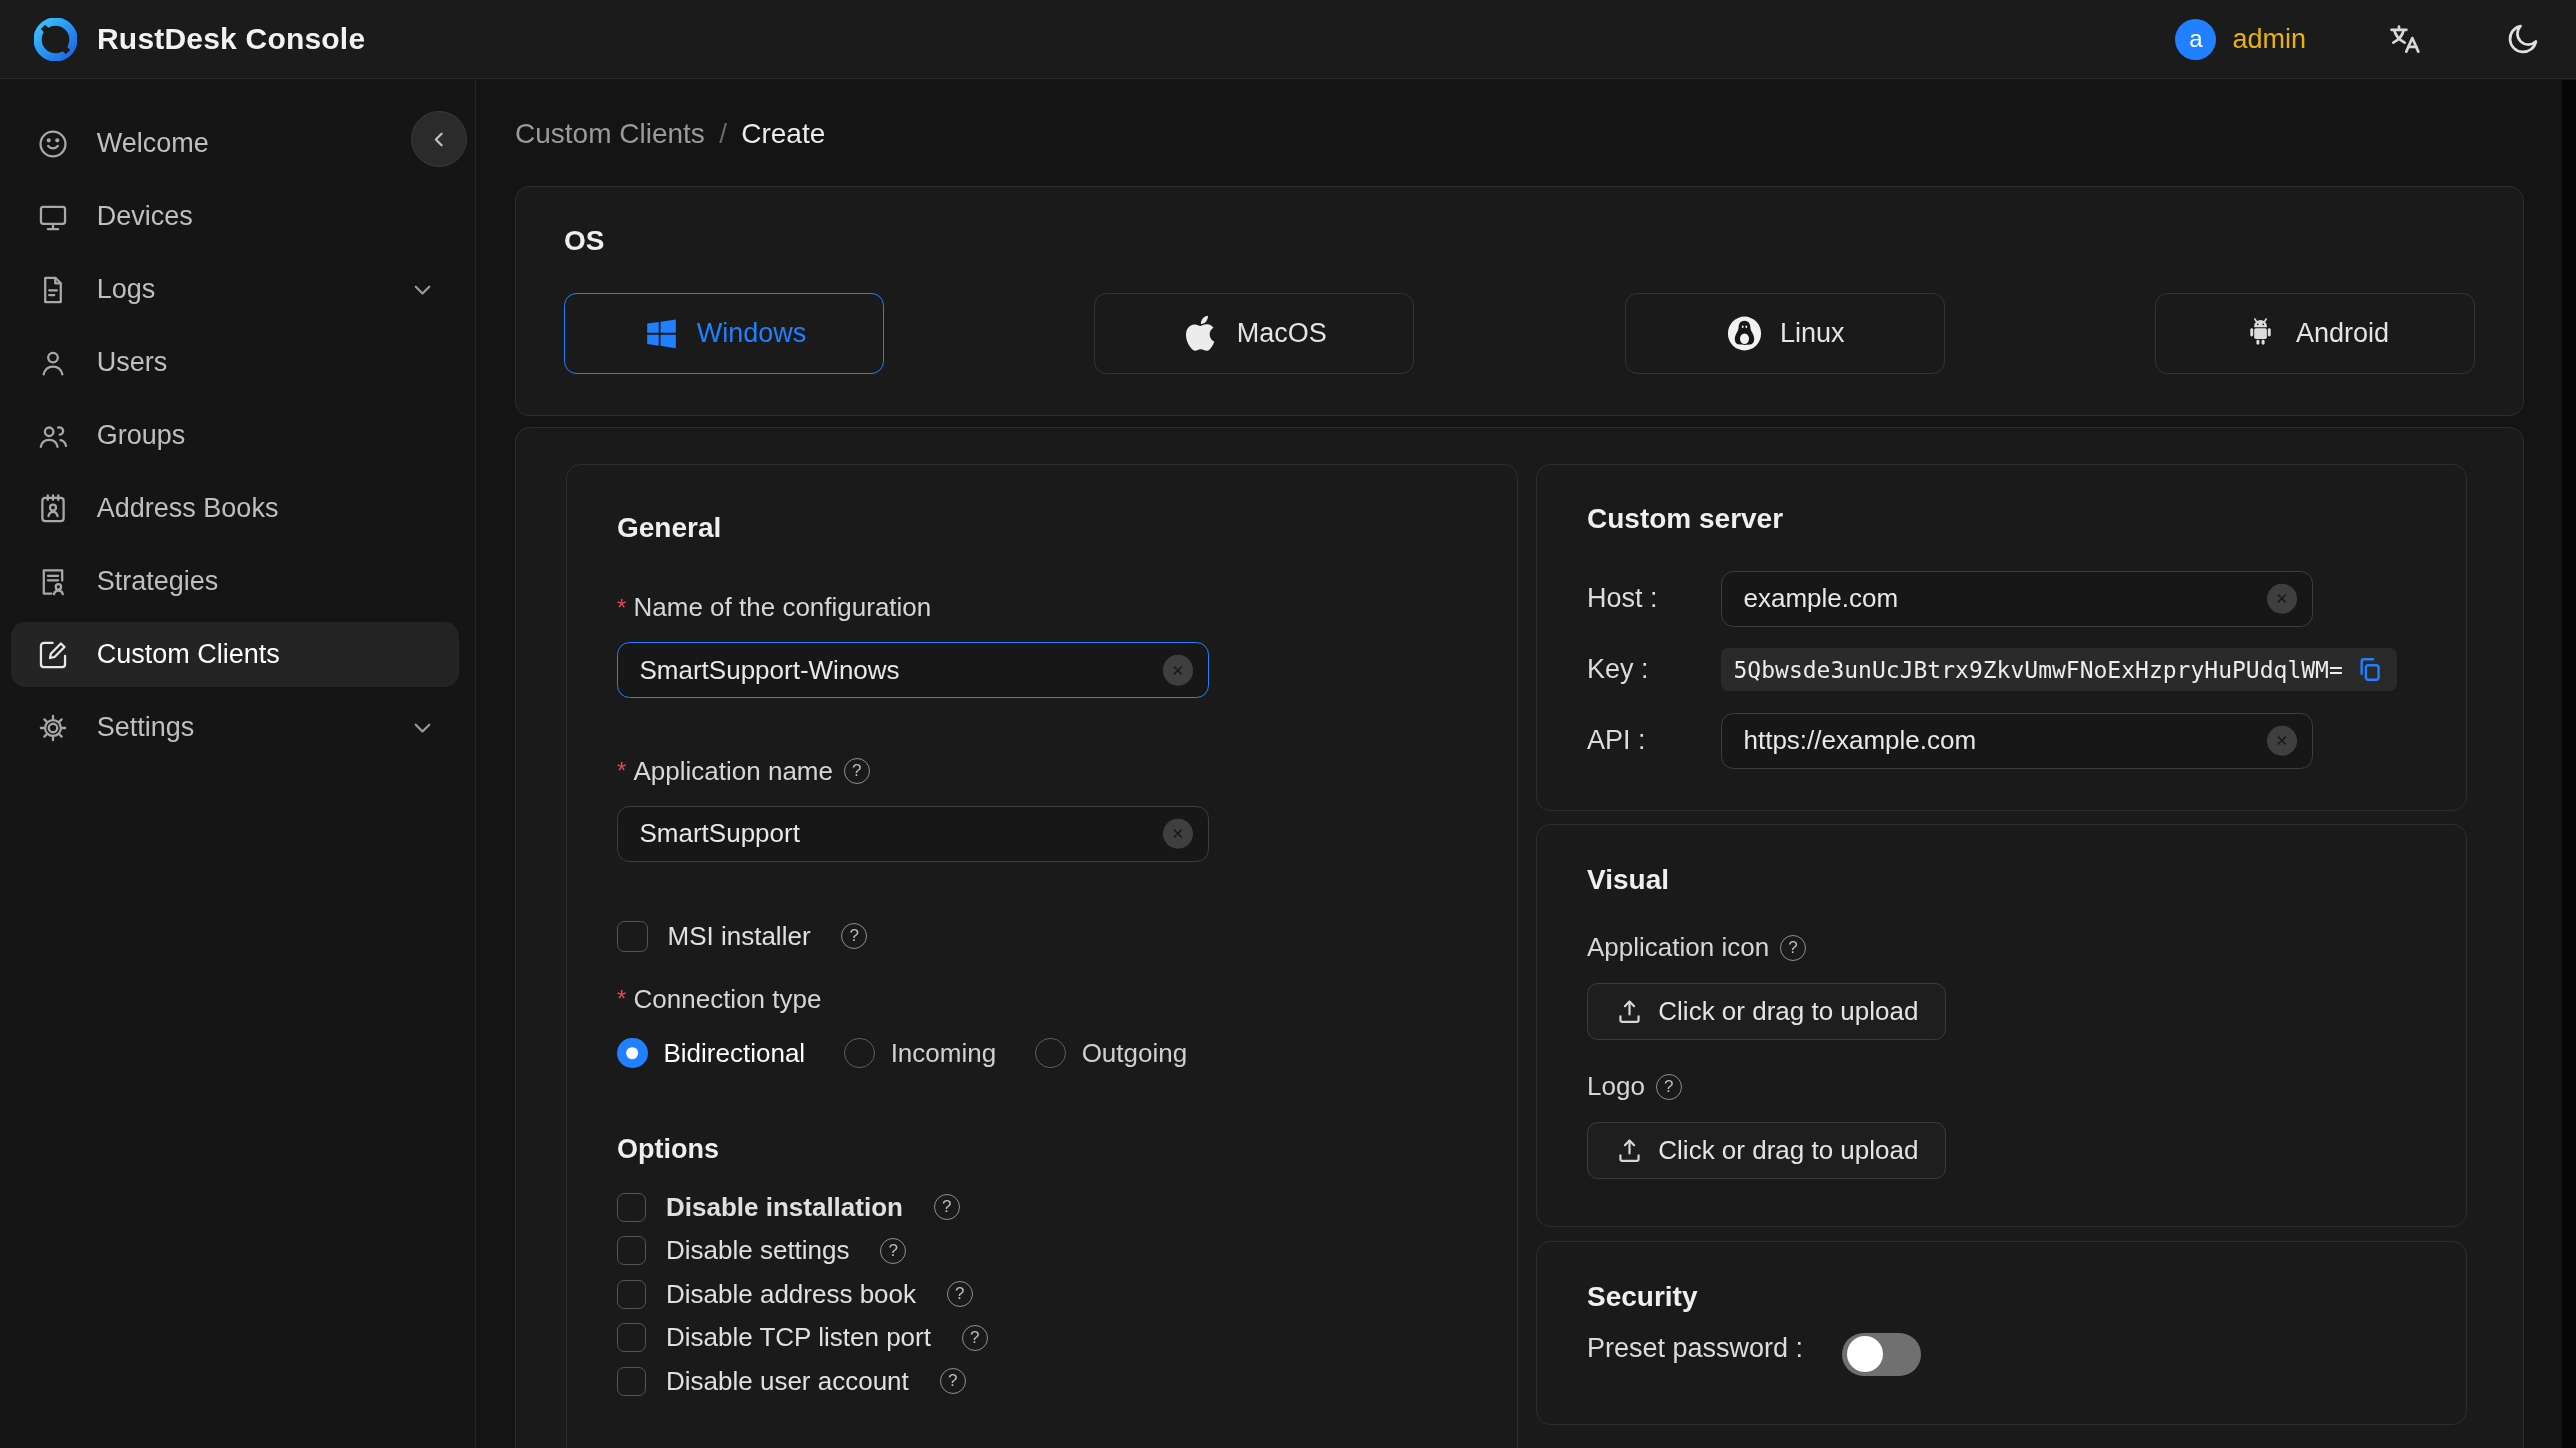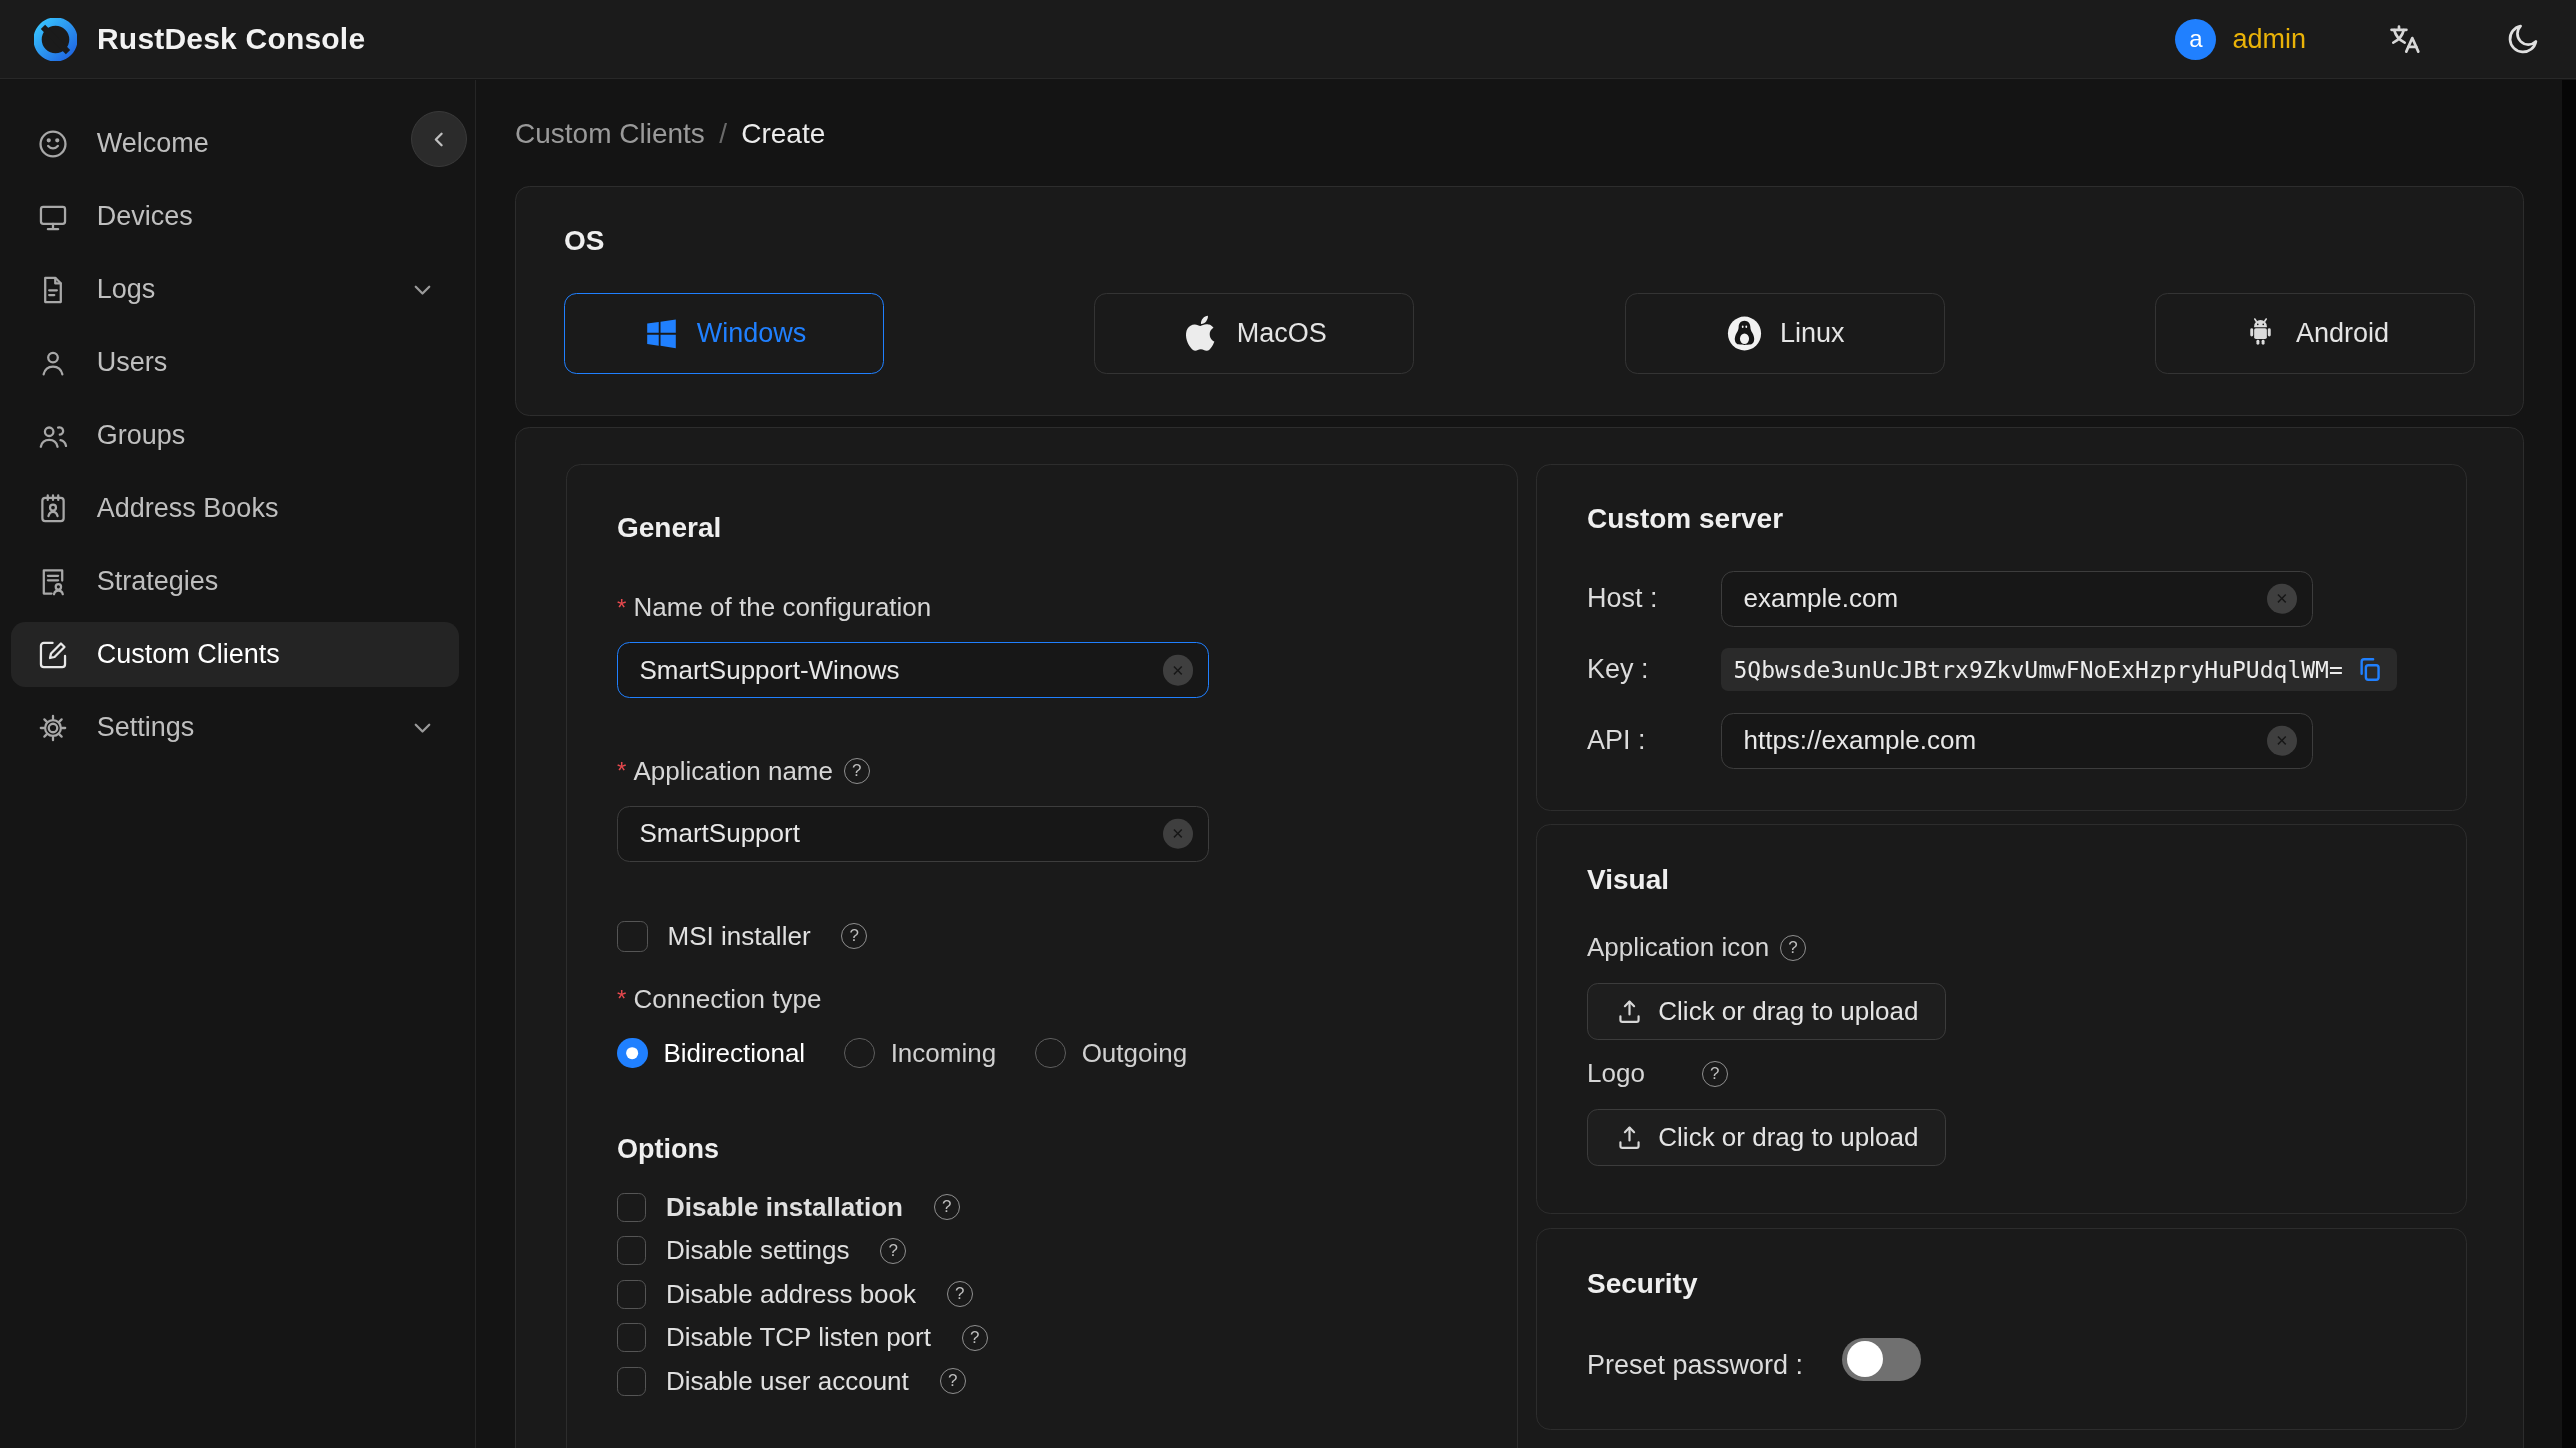--- a/index.html
+++ b/index.html
@@ -92,27 +92,27 @@
   .copy-ico { width:29px; height:29px; color:#2080ff; cursor:pointer; flex:none; }
 
   
   .visual-panel { padding:39px 50px 47px; }
   .upload-btn { display:inline-flex; align-items:center; gap:14.3px; height:57px; padding:0 27px;
     border:0.9px solid #3c3c3c; border-radius:10.8px; background:#1e1e1e; font-size:26px; color:#e4e4e4; cursor:pointer; }
   .upload-btn .up-ico { width:29px; height:29px; color:#d8d8d8; }
 
   
   .security-panel { padding:39px 50px 48px; }
-  .sec-row { display:flex; align-items:flex-end; gap:39px; margin-top:38px; font-size:27px; color:#dcdcdc; }
+  .sec-row { display:flex; align-items:flex-start; gap:39px; margin-top:20px; font-size:27px; color:#dcdcdc; }
   .toggle { width:79px; height:43px; border-radius:21.5px; background:#707070; position:relative; cursor:pointer; flex:none; }
   .toggle .knob { position:absolute; left:4.5px; top:3.6px; width:36px; height:36px; border-radius:50%; background:#fff; }
 
   .mt52{margin-top:47px;} .mt62{margin-top:56px;} .mt20{margin-top:18px;} .mt66{margin-top:59px;}
   .mt34{margin-top:30.5px;} .mt24{margin-top:21.5px;} .mt72{margin-top:65px;} .mt30{margin-top:27px;}
-  .mt56{margin-top:50px;} .mt40{margin-top:36px;} .mt44{margin-top:18px;gap:46px;} .mt22{margin-top:20px;}
+  .mt56{margin-top:50px;} .mt40{margin-top:36px;} .mt44{margin-top:31px;} .mt22{margin-top:20px;}
   svg { display:block; }
 </style>
 </head>
 <body>
 
 <div class="header">
   <span>
     <svg class="logo" viewBox="0 0 24 24">
       <defs>
           <linearGradient id="lg" x1="0" y1="0" x2="1" y2="1">

